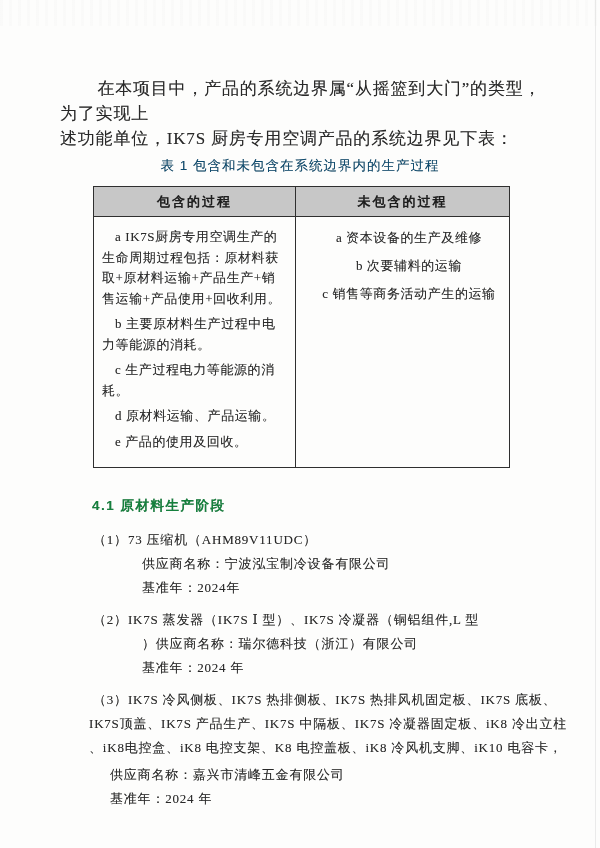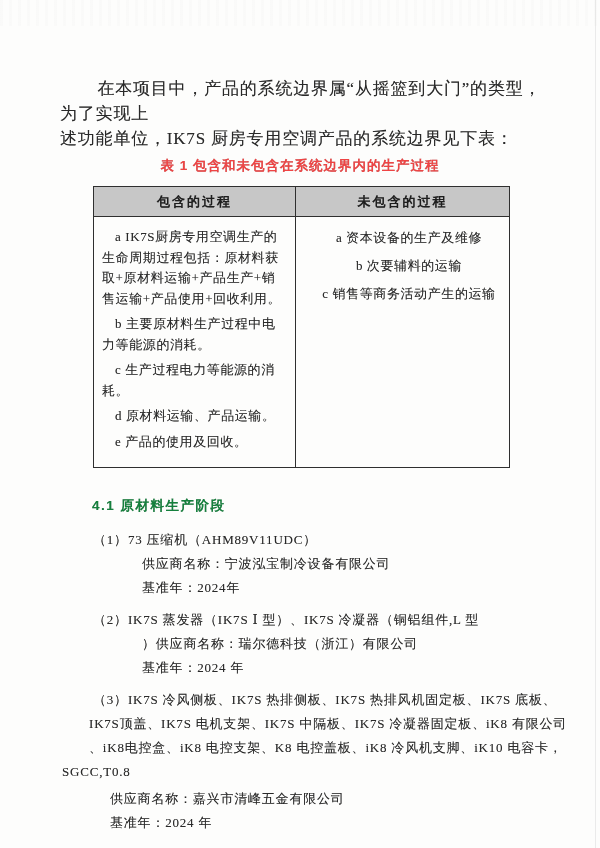--- a/index.html
+++ b/index.html
@@ -23,21 +23,21 @@
     position:absolute;top:0;right:4px;width:1px;height:100%;
     background:rgba(180,180,180,0.25);
   }
 
   .intro{margin:76px 58px 0 60px;font-size:17px;line-height:25px;letter-spacing:0.8px;}
   .intro .line1{text-indent:2.2em;}
 
   .table-caption{
     margin-top:6px;text-align:center;
     font-family:"Liberation Sans","DejaVu Sans",sans-serif;
-    font-weight:bold;font-size:13.5px;letter-spacing:1px;color:#ef4444;
+    font-weight:normal;font-size:13.5px;letter-spacing:1px;color:#0c4a6e;
   }
 
   .proc-table{
     margin:11px 0 0 93px;width:416px;
     border-collapse:collapse;table-layout:fixed;
   }
   .proc-table th,.proc-table td{
     border:1.6px solid #2f2f2f;
     vertical-align:top;
     font-size:13px;
@@ -134,22 +134,21 @@
     <div class="material-item">
       <div class="m-line ind-item">（2）IK7S 蒸发器（IK7S Ⅰ 型）、IK7S 冷凝器（铜铝组件,L 型</div>
       <div class="m-line ind-sub">）供应商名称：瑞尔德科技（浙江）有限公司</div>
       <div class="m-line ind-sub">基准年：2024 年</div>
     </div>
 
     <div class="gap"></div>
 
     <div class="material-item">
       <div class="m-line ind-item">（3）IK7S 冷风侧板、IK7S 热排侧板、IK7S 热排风机固定板、IK7S 底板、</div>
-      <div class="m-line ind-wrap">IK7S顶盖、IK7S 电机支架、IK7S 中隔板、IK7S 冷凝器固定板、iK8 有限公司</div>
+      <div class="m-line ind-wrap">IK7S顶盖、IK7S 产品生产、IK7S 中隔板、IK7S 冷凝器固定板、iK8 冷出立柱</div>
       <div class="m-line ind-wrap">、iK8电控盒、iK8 电控支架、K8 电控盖板、iK8 冷风机支脚、iK10 电容卡，</div>
-      <div class="m-line ind-none">SGCC,T0.8</div>
       <div class="gap-sm"></div>
       <div class="m-line ind-sub3">供应商名称：嘉兴市清峰五金有限公司</div>
       <div class="m-line ind-sub3">基准年：2024 年</div>
     </div>
 
   </div>
 </div>
 
 </body></html>

